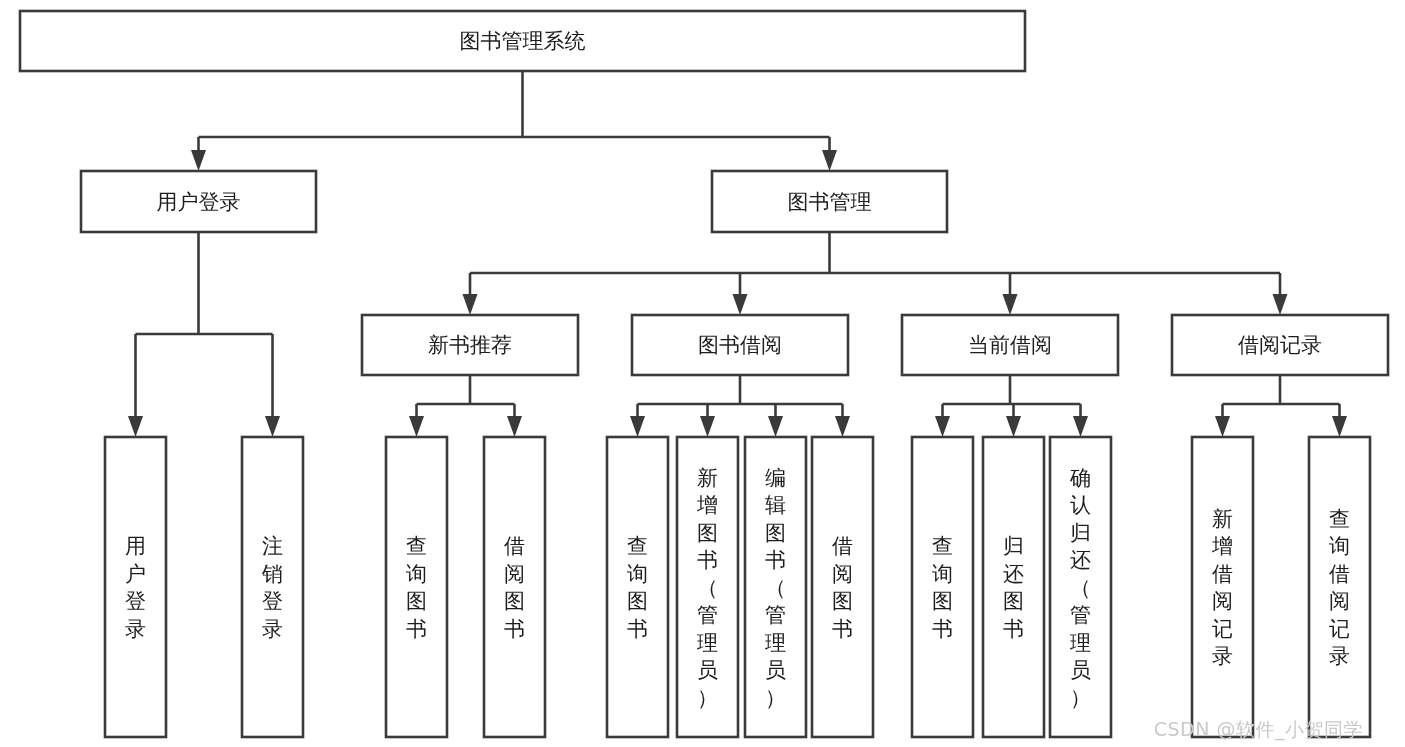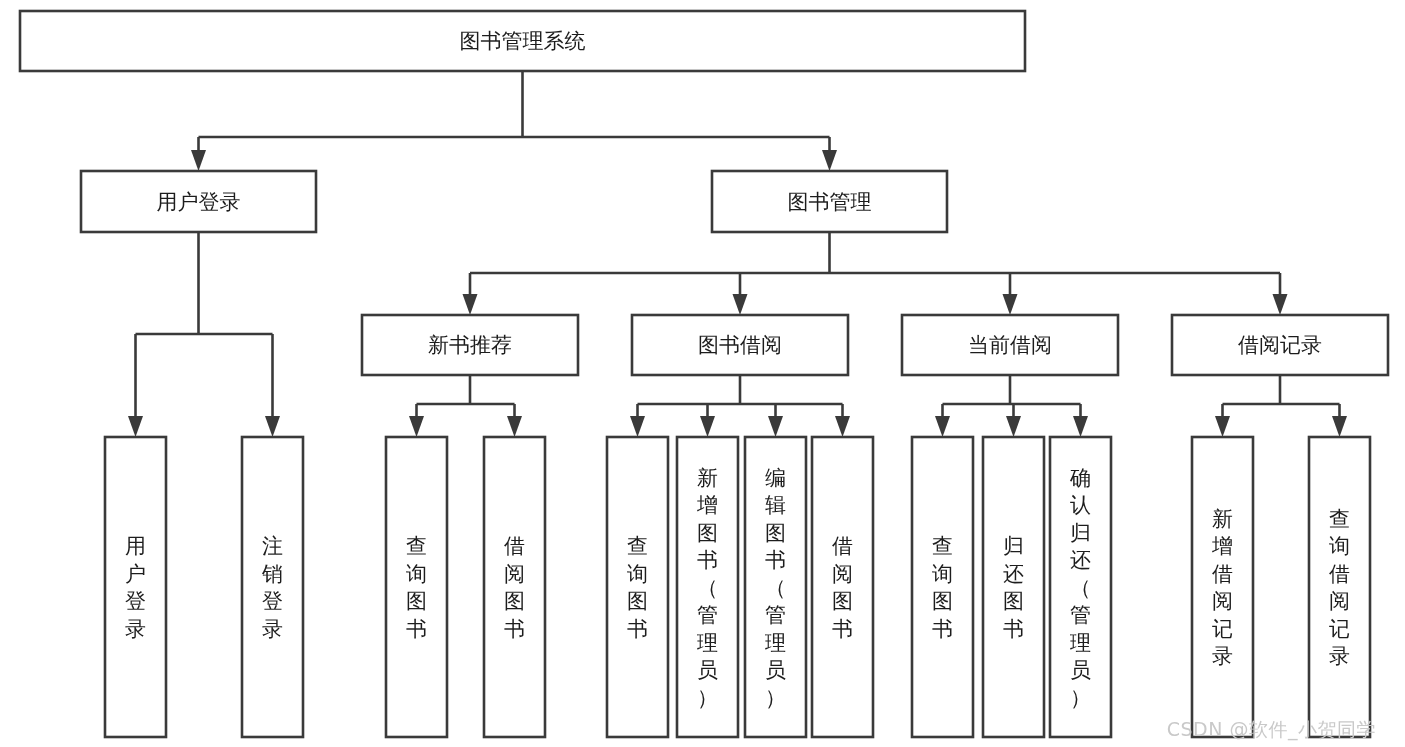--- a/index.html
+++ b/index.html
@@ -11,21 +11,20 @@
     width: 1405px;
     height: 747px;
     font-family: "DejaVu Sans", "Liberation Sans", sans-serif;
     overflow: hidden;
     position: relative;
   }
   #diagram-root {
     position: relative;
     width: 1371px;
     height: 747px;
-    padding-left: 21px;
   }
   svg.flow {
     position: absolute;
     left: 0;
     top: 0;
     width: 1405px;
     height: 747px;
     display: block;
   }
   .node-box {
@@ -51,21 +50,21 @@
     stroke-width: 2.6;
     fill: none;
     stroke-linecap: butt;
   }
   .arrow-head {
     fill: #3a3a3a;
     stroke: none;
   }
   .watermark {
     position: absolute;
-    right: 16px;
+    right: 8px;
     bottom: 4px;
     font-family: "DejaVu Sans", "Liberation Sans", sans-serif;
     font-size: 19px;
     color: #c9c9c9;
     white-space: nowrap;
     letter-spacing: 0.5px;
     user-select: none;
   }
 </style>
 </head>

